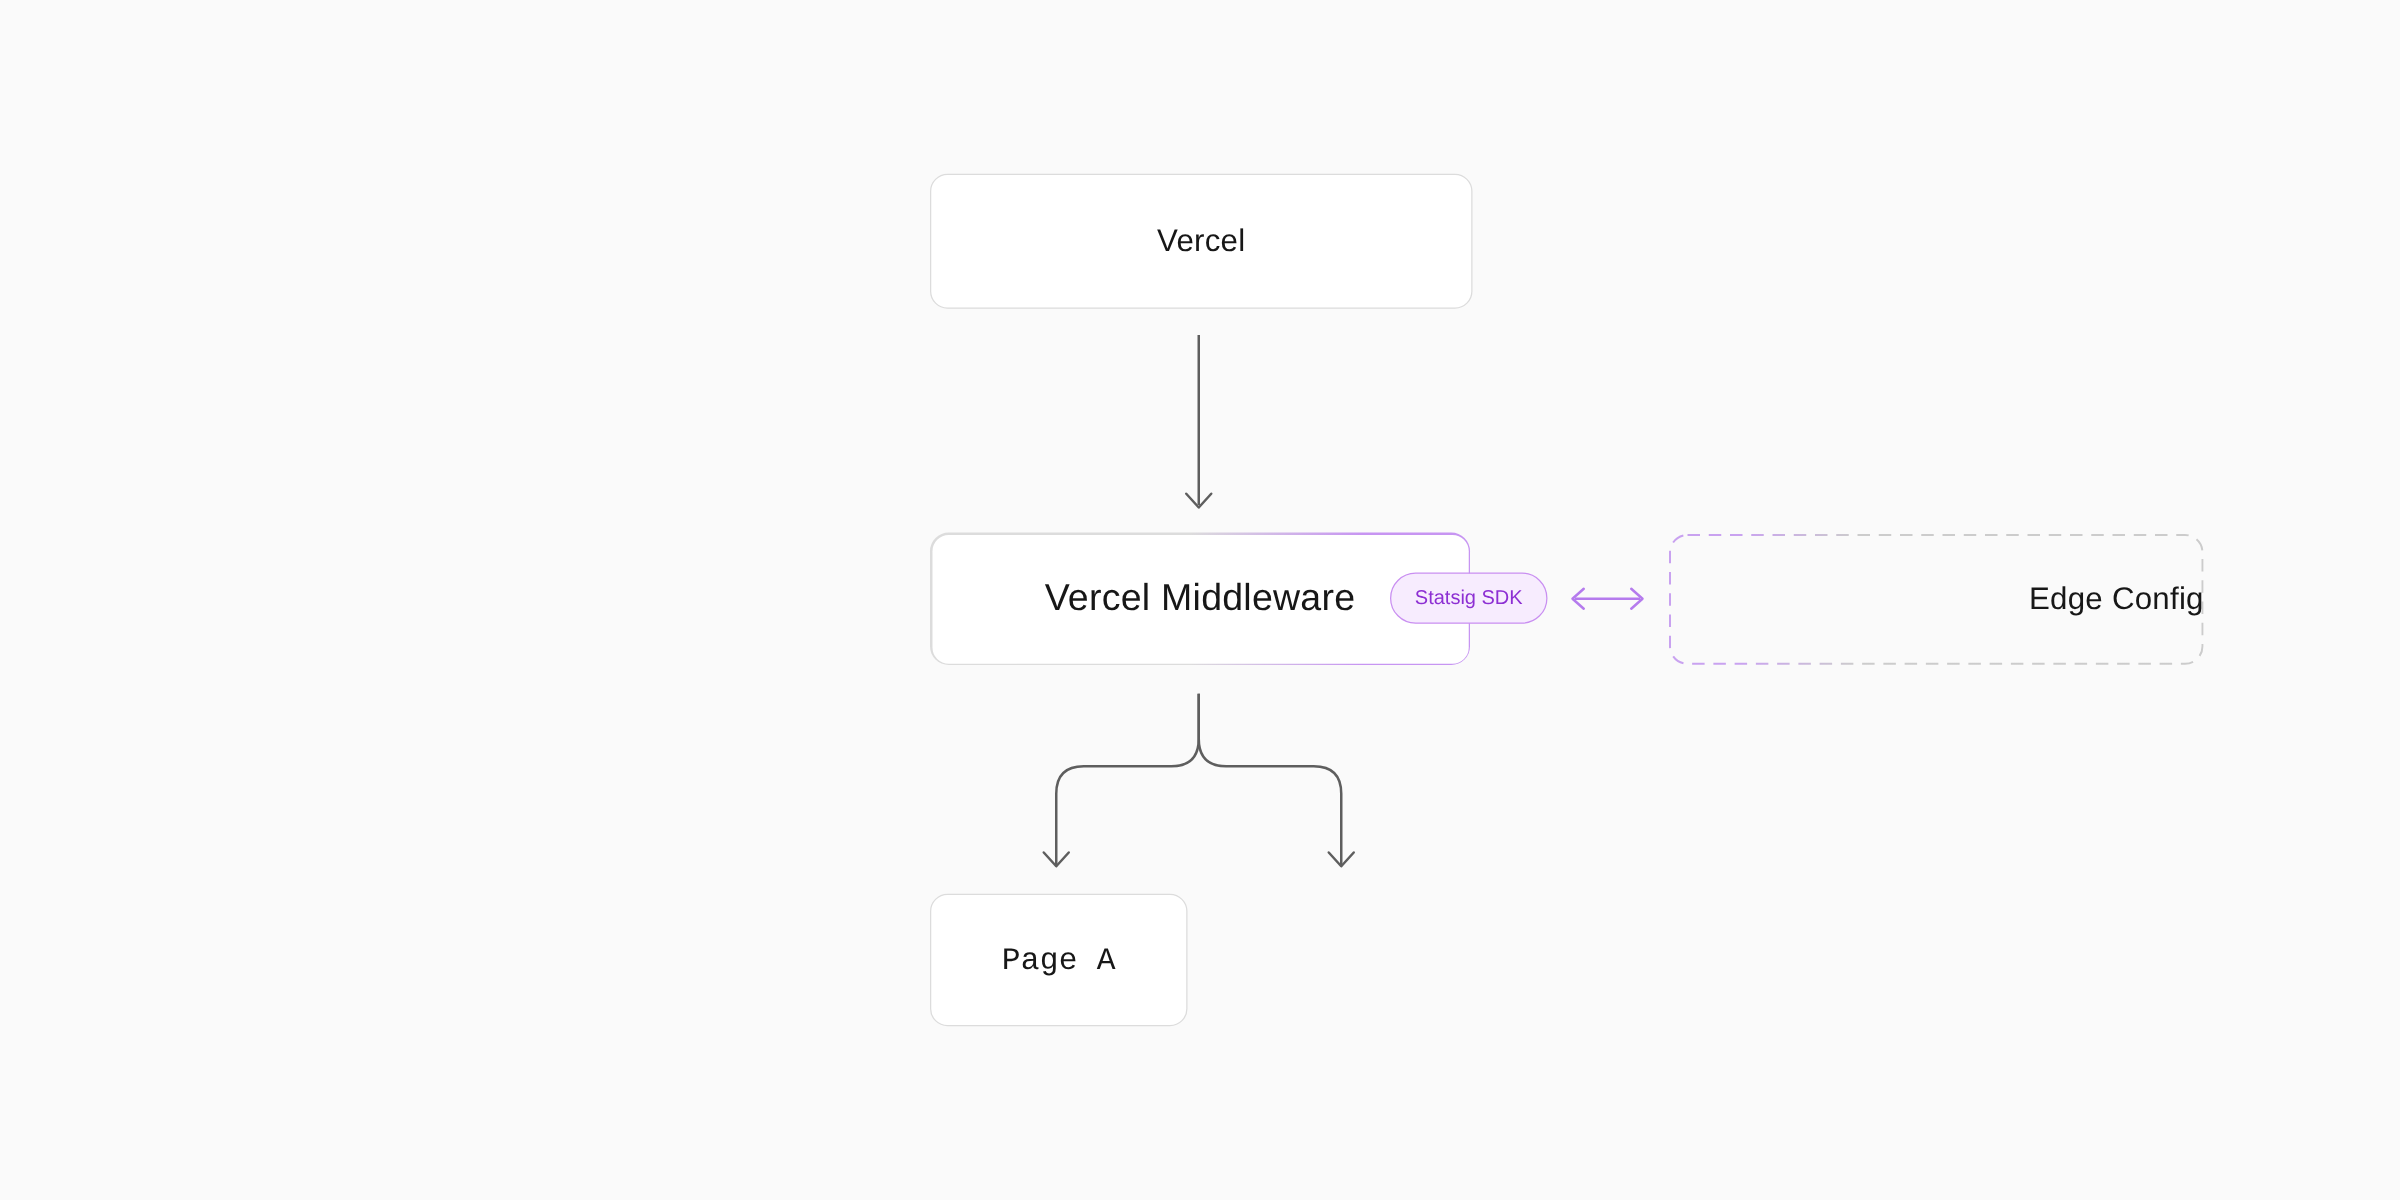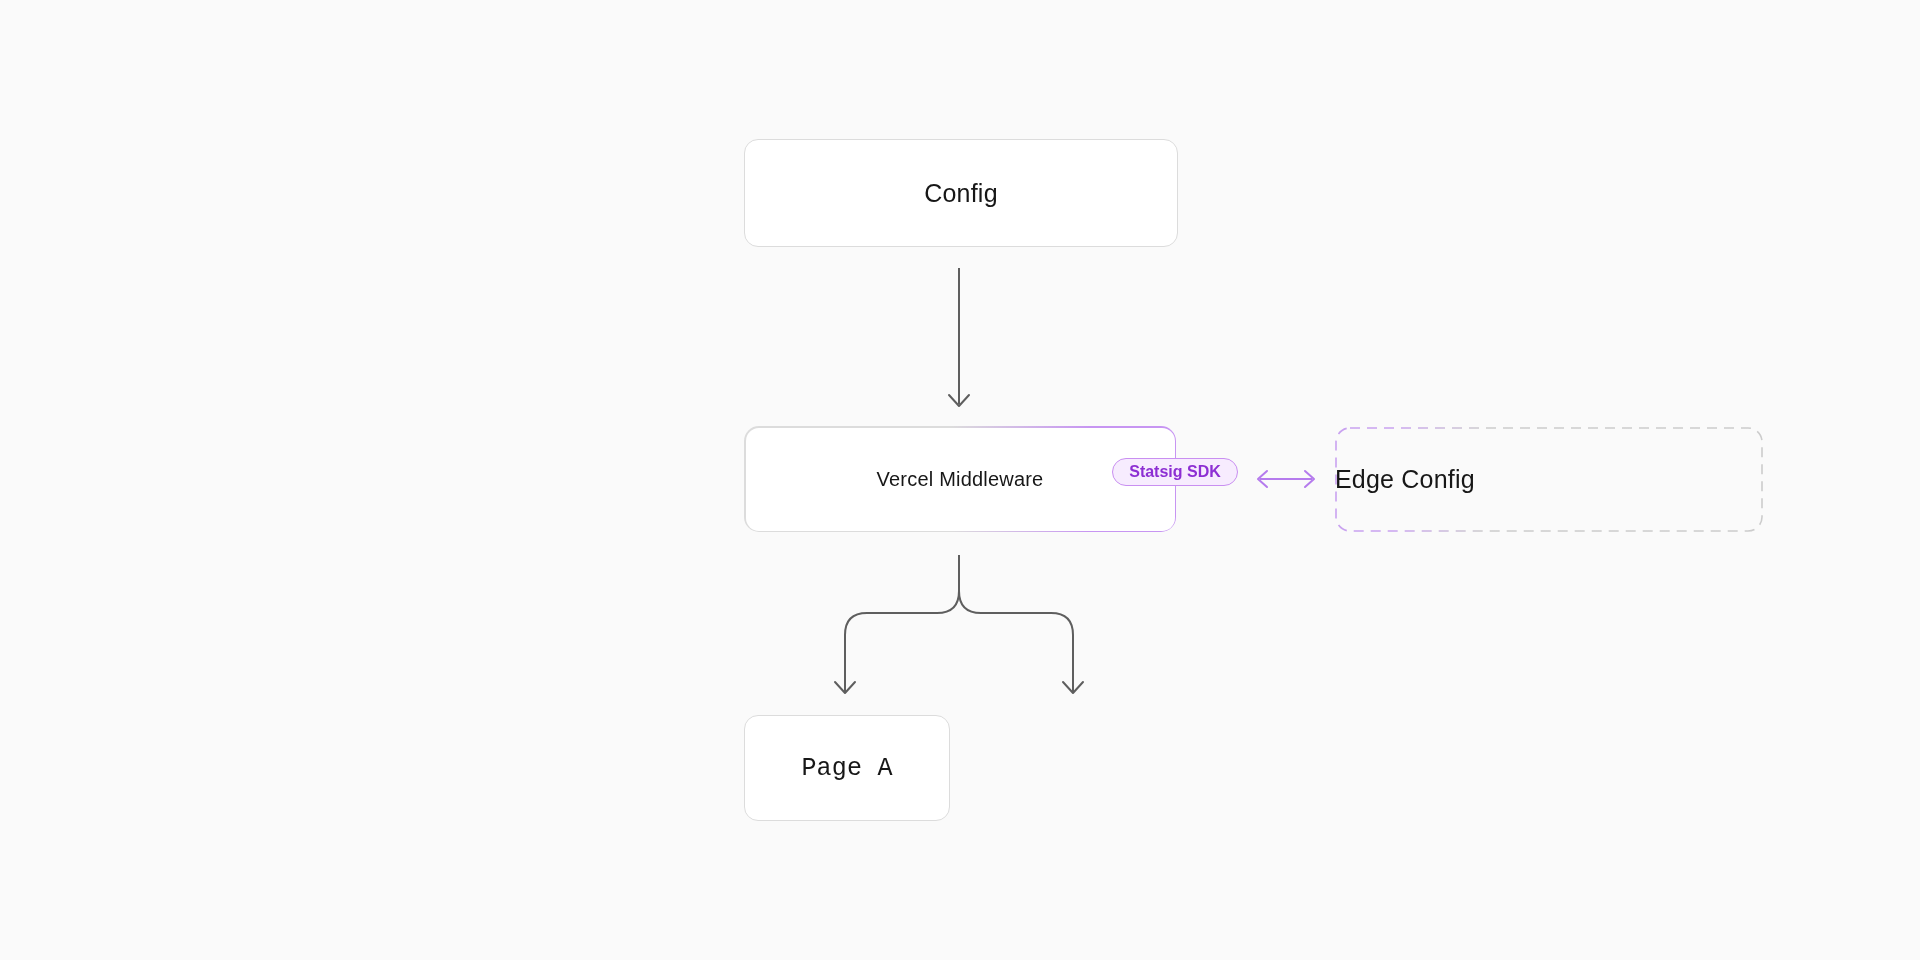--- a/index.html
+++ b/index.html
@@ -43,37 +43,37 @@
     position:absolute;left:744px;top:426px;width:432px;height:106px;
     border-radius:15px;padding:1.5px;box-sizing:border-box;
     background:radial-gradient(circle at 100% 50%,
       var(--accent-purple-soft) 0px, var(--accent-purple-soft) 100px,
       var(--node-border) 230px);
   }
   .node-vercel-inner{
     width:100%;height:100%;border-radius:13px;
     background:var(--node-bg);
     display:flex;align-items:center;justify-content:center;
-    font-size:20px;font-weight:500;letter-spacing:.2px;
+    font-size:30px;font-weight:500;letter-spacing:.2px;
   }
   .badge{
-    position:absolute;left:1112px;top:458px;width:126px;height:28px;
+    position:absolute;left:1112px;top:458px;width:126px;height:41px;
     box-sizing:border-box;
     background:var(--badge-bg);
     border:1.5px solid var(--badge-border);
     border-radius:21px;
     display:flex;align-items:center;justify-content:center;
-    font-size:16px;font-weight:700;color:var(--badge-text);
+    font-size:16px;font-weight:400;color:var(--badge-text);
     z-index:3;
   }
 
   
   .node-edge-config{
     position:absolute;left:1335px;top:427px;width:428px;height:105px;
-    display:flex;align-items:center;justify-content:flex-start;
+    display:flex;align-items:center;justify-content:flex-end;
     font-size:25px;font-weight:500;letter-spacing:.2px;
   }
   .node-edge-config svg{position:absolute;left:0;top:0;}
   .node-edge-config .label{position:relative;}
 
   .stroke-connector{stroke:var(--connector);stroke-width:2;fill:none;}
   .stroke-purple{stroke:var(--accent-purple);stroke-width:2;fill:none;}
   .cap-round{stroke-linecap:round;stroke-linejoin:round;}
   .stop-dash-purple{stop-color:var(--dash-purple);}
   .stop-dash-gray{stop-color:var(--dash-gray);}
@@ -98,21 +98,21 @@
 
     <g>
       <path class="stroke-connector" d="M959,555 L959,591 Q959,613 937,613 L867,613 Q845,613 845,635 L845,693"></path>
       <path class="stroke-connector" d="M959,555 L959,591 Q959,613 981,613 L1051,613 Q1073,613 1073,635 L1073,693"></path>
       <polyline class="stroke-connector cap-round" points="835,682 845,693 855,682"></polyline>
       <polyline class="stroke-connector cap-round" points="1063,682 1073,693 1083,682"></polyline>
     </g>
   </svg>
 
   <div class="node node-visitor">
-    <span>Config</span>
+    <span>Vercel</span>
   </div>
 
   <div class="node-vercel-wrap">
     <div class="node-vercel-inner">
       <span>Vercel Middleware</span>
     </div>
   </div>
 
   <div class="badge">
     <span>Statsig SDK</span>

